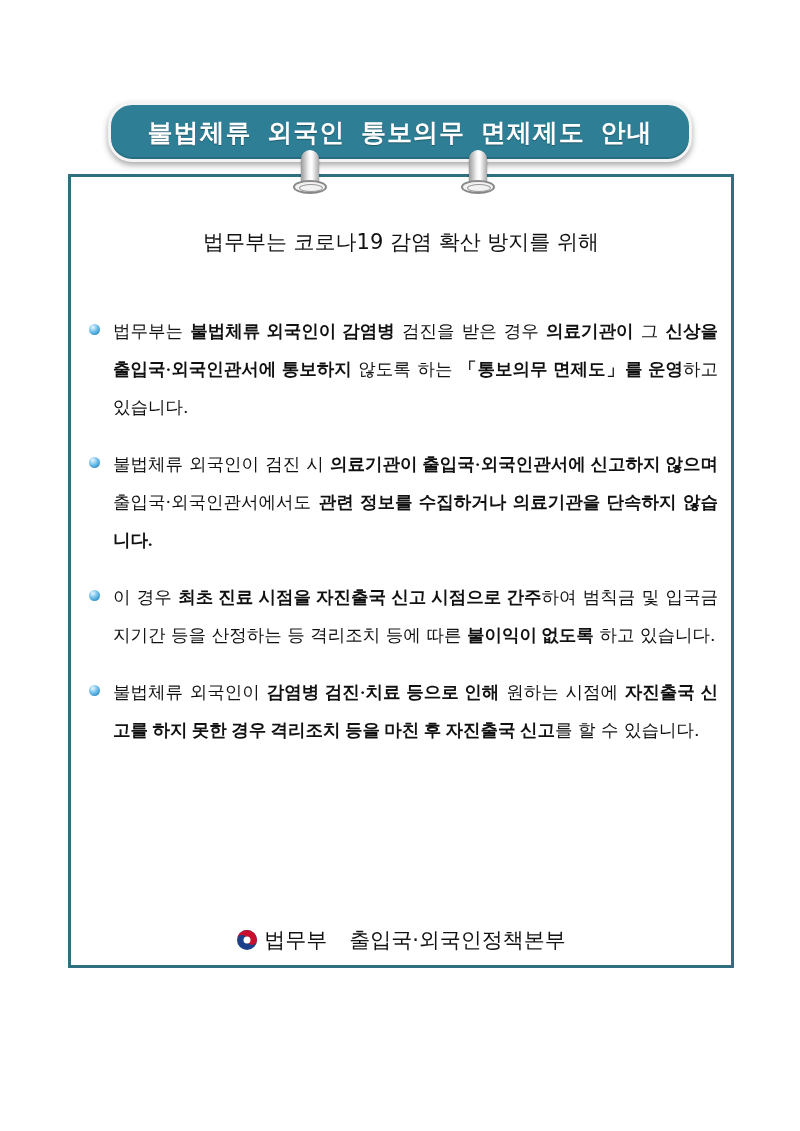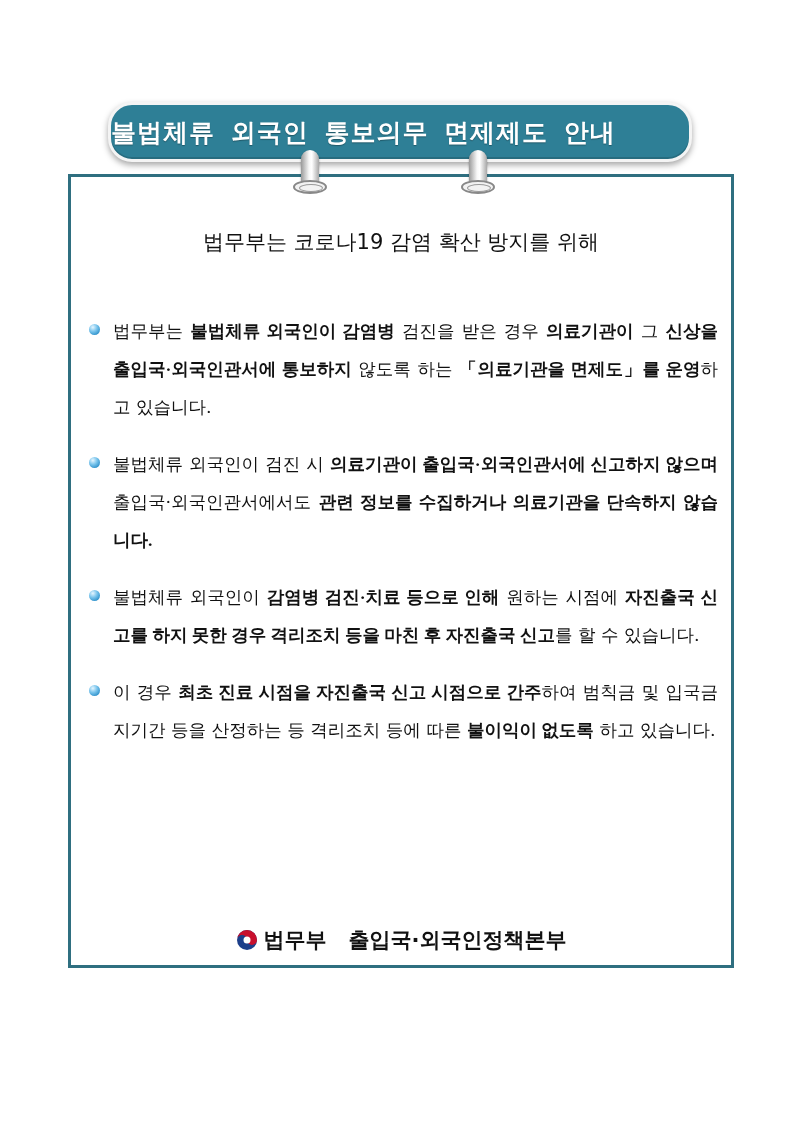--- a/index.html
+++ b/index.html
@@ -5,21 +5,21 @@
   html, body { margin:0; padding:0; }
   body {
     width:800px; height:1131px; background:#ffffff; position:relative; overflow:hidden;
     font-family: "DejaVu Serif", "Liberation Serif", serif; color:#111;
   }
   .header-pill {
     position:absolute; left:108px; top:102px; width:578px; height:54px;
     background:#2e7f96; border-radius:24px;
     border:3px solid #f4f4f4;
     box-shadow: 0 3px 6px rgba(0,0,0,0.35), inset 0 -2px 0 rgba(0,0,0,0.15);
-    display:flex; align-items:center; 
+    display:flex; align-items:center; justify-content:center;
   }
   .header-title {
     color:#ffffff; font-family:"DejaVu Sans","Liberation Sans",sans-serif;
     font-size:25px; font-weight:bold; letter-spacing:1px; word-spacing:6px;
     text-shadow: 0 1px 1px rgba(0,0,0,0.3);
   }
   .frame {
     position:absolute; left:68px; top:174px; width:666px; height:794px;
     border:3px solid #2f6f80; box-sizing:border-box; background:#fff;
   }
@@ -44,21 +44,21 @@
   .bullets { position:absolute; left:88px; top:312px; width:630px; }
   .bullet { position:relative; padding-left:25px; margin-bottom:19px; font-size:17.5px; line-height:38px; text-align:justify; }
   .bullet .dot {
     position:absolute; left:1px; top:12px; width:11px; height:11px; border-radius:50%;
     background: radial-gradient(circle at 35% 30%, #e6f6ff 0%, #79c4ec 40%, #2c8fc9 80%, #1b6fa5 100%);
   }
   .b { font-weight:bold;font-family:Liberation Serif, serif; }
   .u { text-decoration:underline; text-underline-offset:4px; }
   .footer {
     position:absolute; left:72px; top:926px; width:658px; display:flex; align-items:center; justify-content:center; gap:6px;
-    font-family:"DejaVu Sans","Liberation Sans",sans-serif; font-weight:bold; font-size:21px; color:#111;
+    font-family:"DejaVu Sans","Liberation Sans",sans-serif; font-weight:normal; font-size:21px; color:#111;
   }
   .emblem { width:22px; height:22px; }
   .footer-gap { display:inline-block; width:10px; }
 </style>
 </head>
 <body>
 
 <div class="ring" style="left:293px;">
   <div class="post"></div>
     <div class="base"></div>
@@ -74,33 +74,33 @@
 
 <div class="frame"></div>
 
 <div class="subtitle">
   <div>법무부는 코로나19 감염 확산 방지를 위해</div>
 </div>
 
 <div class="bullets">
   <div class="bullet">
     <span class="dot"></span>
-    <span class="text"><span>법무부는 </span><span class="b">불법체류 외국인이 감염병</span><span> 검진을 받은 경우 </span><span class="b">의료기관이</span><span> 그 </span><span class="b">신상을 출입국·외국인관서에 통보하지</span><span> 않도록 하는 </span><span class="b">「의료기관을 면제도」를 운영</span><span>하고 있습니다.</span></span>
+    <span class="text"><span>법무부는 </span><span class="b">불법체류 외국인이 감염병</span><span> 검진을 받은 경우 </span><span class="b">의료기관이</span><span> 그 </span><span class="b">신상을 출입국·외국인관서에 통보하지</span><span> 않도록 하는 </span><span class="b">「통보의무 면제도」를 운영</span><span>하고 있습니다.</span></span>
   </div>
   <div class="bullet">
     <span class="dot"></span>
     <span class="text"><span>불법체류 외국인이 검진 시 </span><span class="b">의료기관이 출입국·외국인관서에 신고하지 않으며</span><span> 출입국·외국인관서에서도 </span><span class="b">관련 정보를 수집하거나 의료기관을 단속하지 않습니다.</span></span>
   </div>
   <div class="bullet">
     <span class="dot"></span>
-    <span class="text"><span>불법체류 외국인이 </span><span class="b">감염병 검진·치료 등으로 인해</span><span> 원하는 시점에 </span><span class="b">자진출국 신고를 하지 못한 경우 격리조치 등을 마친 후 자진출국 신고</span><span>를 할 수 있습니다.</span></span>
+    <span class="text"><span>이 경우 </span><span class="b">최초 진료 시점을 자진출국 신고 시점으로 간주</span><span>하여 범칙금 및 입국금지기간 등을 산정하는 등 격리조치 등에 따른 </span><span class="b">불이익이 없도록</span><span> 하고 있습니다.</span></span>
   </div>
   <div class="bullet">
     <span class="dot"></span>
-    <span class="text"><span>이 경우 </span><span class="b">최초 진료 시점을 자진출국 신고 시점으로 간주</span><span>하여 범칙금 및 입국금지기간 등을 산정하는 등 격리조치 등에 따른 </span><span class="b">불이익이 없도록</span><span> 하고 있습니다.</span></span>
+    <span class="text"><span>불법체류 외국인이 </span><span class="b">감염병 검진·치료 등으로 인해</span><span> 원하는 시점에 </span><span class="b">자진출국 신고를 하지 못한 경우 격리조치 등을 마친 후 자진출국 신고</span><span>를 할 수 있습니다.</span></span>
   </div>
 </div>
 
 <div class="footer">
   <svg class="emblem" viewBox="0 0 22 22">
     <circle cx="11" cy="11" r="10" fill="#1c3f8a"></circle>
     <path d="M1 11 A10 10 0 0 1 21 11 A5 5 0 0 1 11 11 A5 5 0 0 0 1 11Z" fill="#c8102e"></path>
     <circle cx="11" cy="11" r="3.5" fill="#fff"></circle>
   </svg>
   <span>법무부</span>

